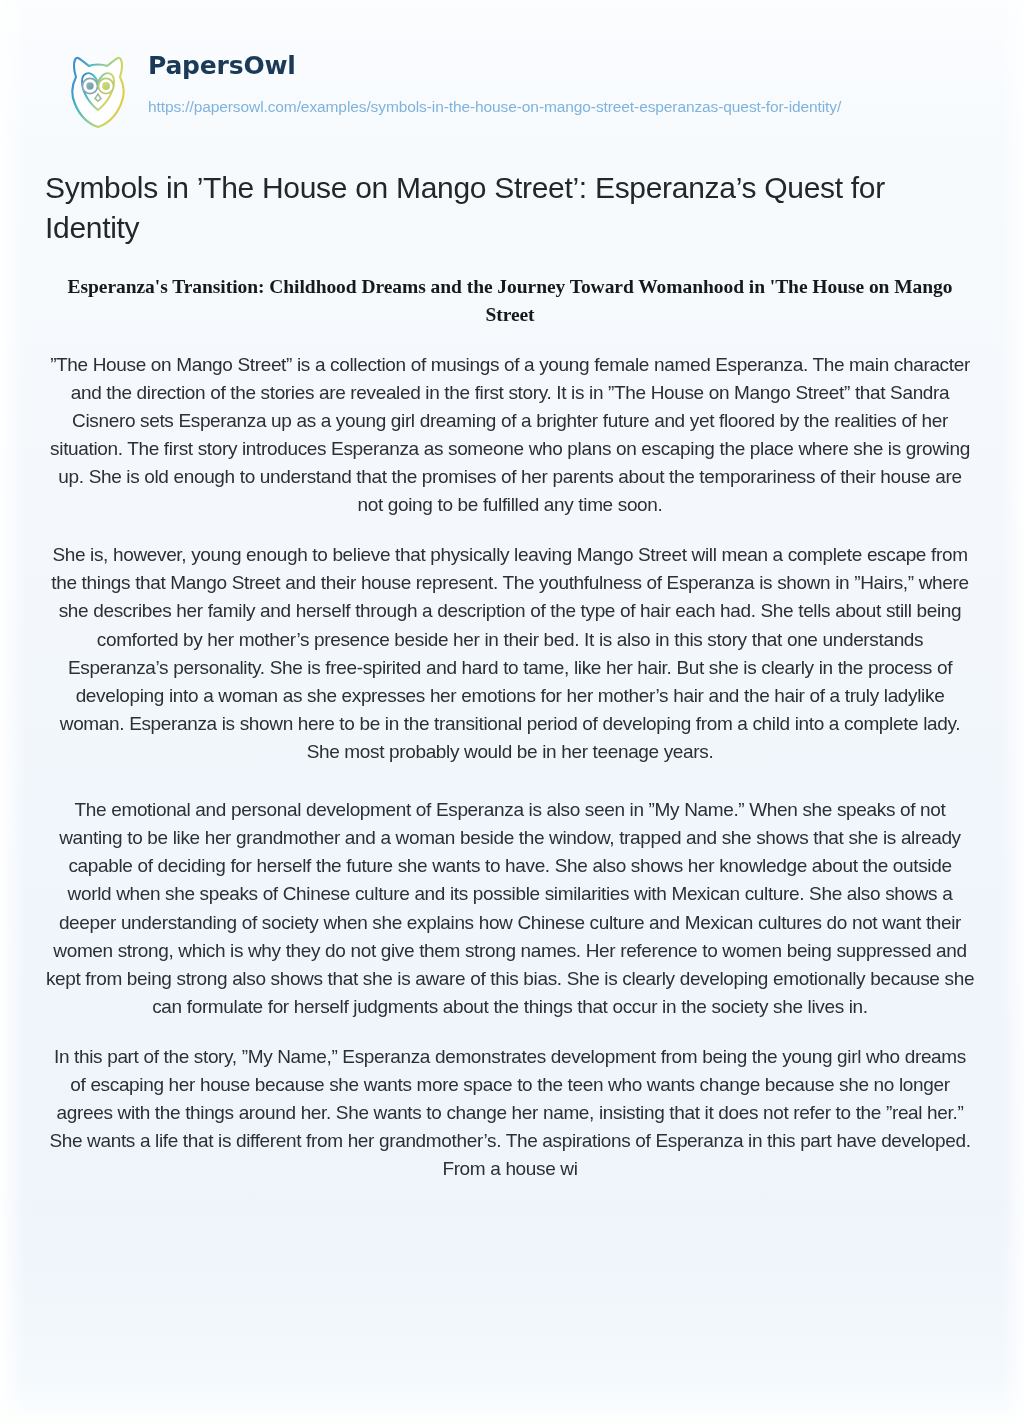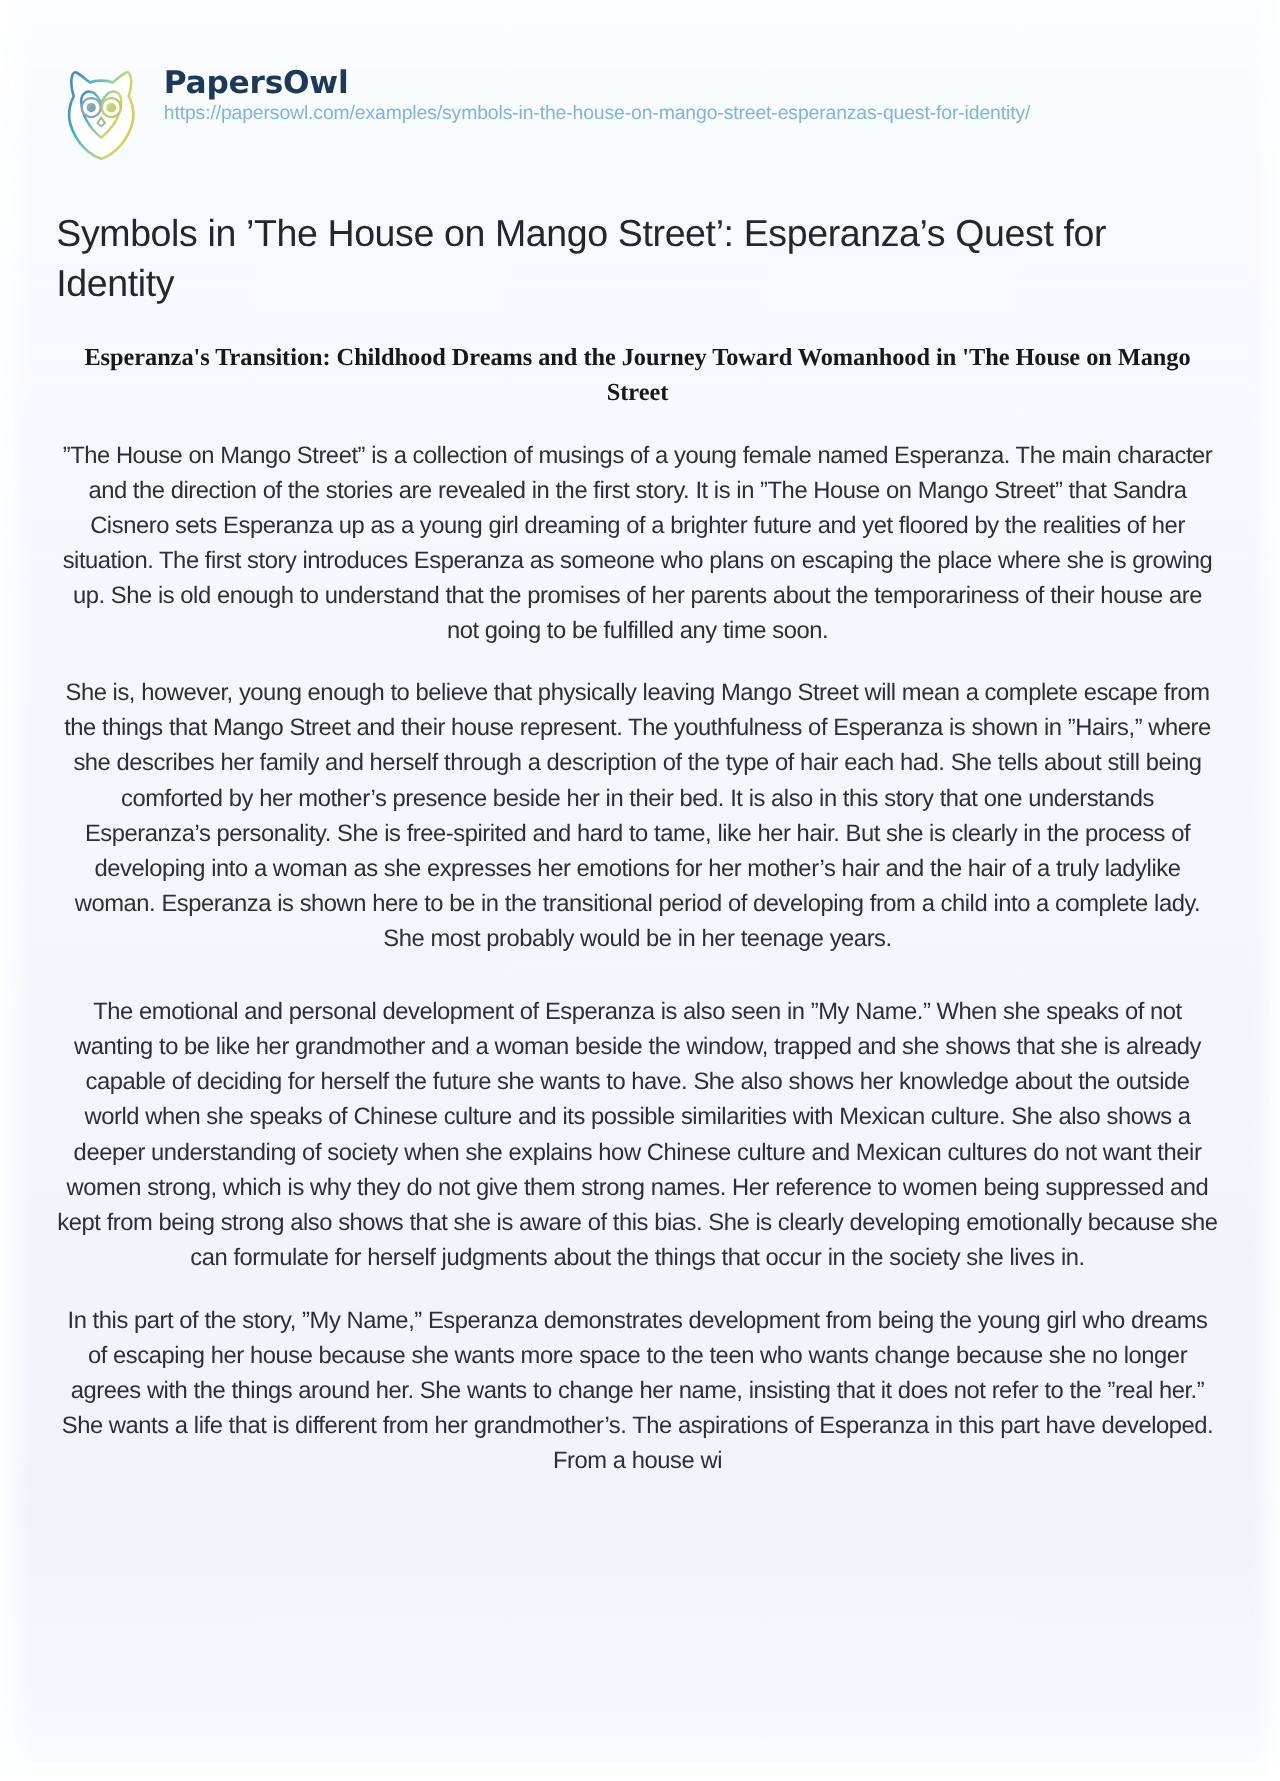--- a/index.html
+++ b/index.html
@@ -52,21 +52,21 @@
   .page-bottom-edge {
     position: absolute;
     left: 0; right: 0; bottom: 0;
     height: 16px;
     background: linear-gradient(180deg, rgba(252,255,253,0.0), #fcfffb 70%, #ffffff 100%);
   }
 
   
   .brand-header {
     position: absolute;
-    left: 45px;
+    left: 62px;
     top: 50px;
     display: flex;
     align-items: flex-start;
     gap: 14px;
   }
 
   .owl-logo {
     width: 72px;
     height: 80px;
     flex: 0 0 auto;
@@ -82,21 +82,21 @@
   .brand-name {
     font-family: "DejaVu Sans", sans-serif;
     font-size: 25px;
     font-weight: bold;
     color: #1b3a58;
     letter-spacing: -0.2px;
     line-height: 1.12;
   }
 
   .brand-url {
-    margin-top: 0;
+    margin-top: 16px;
     font-family: "Liberation Sans", sans-serif;
     font-size: 15.5px;
     line-height: 1.42;
     color: #7fb3dd;
     max-width: 790px;
     word-break: break-word;
     letter-spacing: -0.1px;
   }
 
   

